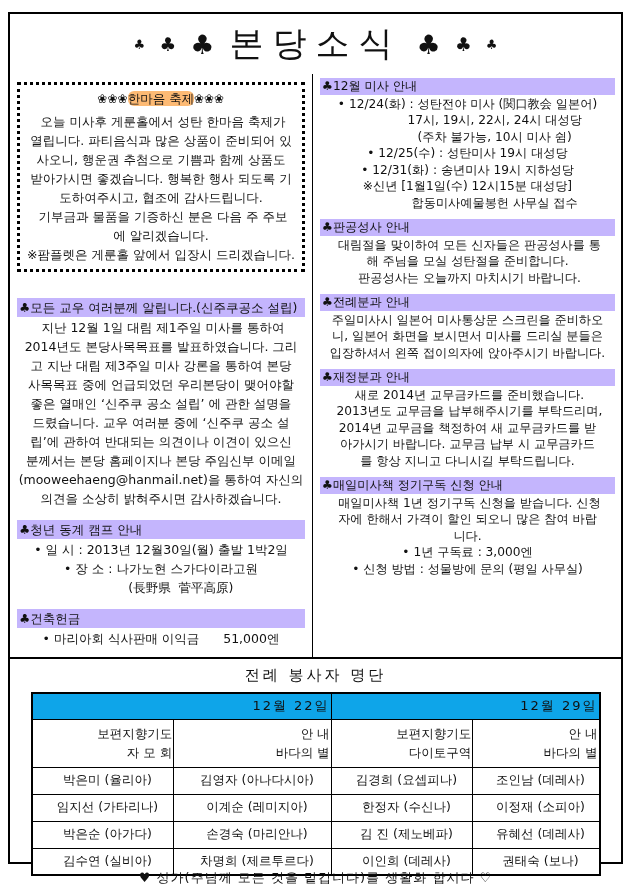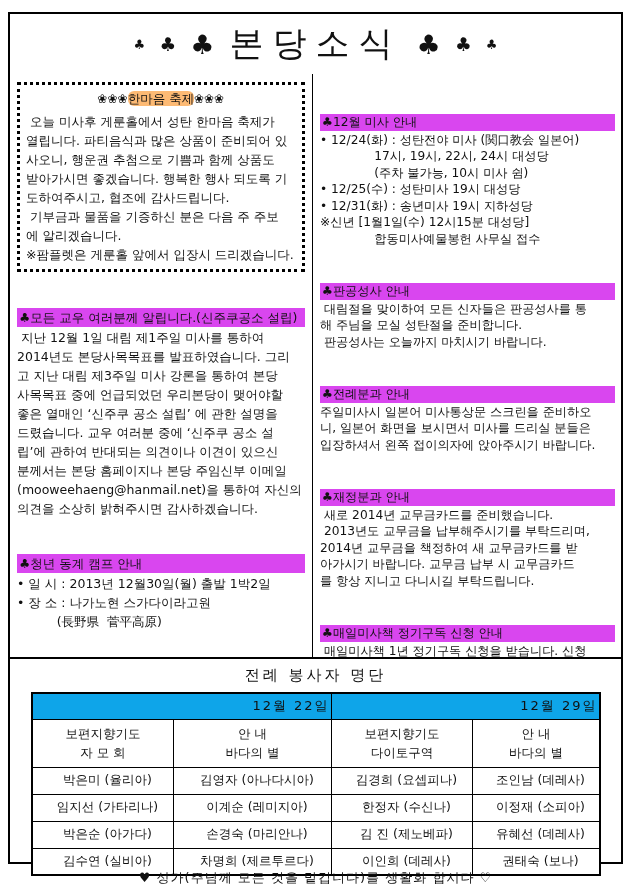--- a/index.html
+++ b/index.html
@@ -22,35 +22,35 @@
     font-family:"DejaVu Serif","Liberation Serif",serif;
     font-size:34px; letter-spacing:9px; margin:0 8px; font-weight:400;
   }
   
   .cols { display:flex; height:583px; overflow:hidden; }
   .col-left {
     width:303px; border-right:1px solid #000;
     padding:8px 7px 0 7px; font-size:12.5px; line-height:19px;
   }
   .col-right { flex:1; padding:4px 6px 0 7px; font-size:12.2px; line-height:16.5px; }
-  .sec-header { background:#d946ef; padding:0 2px; margin-bottom:1px;margin-top:36px; }
-  .sec-body { white-space:pre-wrap; }
+  .sec-header { background:#c4b5fd; padding:0 2px; margin-bottom:1px; }
+  .sec-body { white-space:pre-wrap;text-align:center; }
   .col-left .section { margin-bottom:12px; }
   .col-right .section { margin-bottom:8px; }
   .festival-box { border:3px dotted #000; padding:4px 6px 5px 6px; margin-bottom:26px; }
   .festival-title { text-align:center; margin-bottom:3px; }
   .festival-title .hl { background:#fdba74;border-radius:6px; }
   .festival-decor { font-size:12px; }
   
   .roster { border-top:2px solid #000; height:206px; padding-top:3px; }
   .roster-title { text-align:center; font-size:15px; letter-spacing:3px; margin:4px 0 7px; }
   table.roster-table { border-collapse:collapse; margin:0 auto; width:570px; border:2px solid #000; background:#fff; }
   table.roster-table th, table.roster-table td { border:1px solid #000; font-weight:normal; }
   th.date-cell { background:#0ea5e9; height:26px; font-size:13px; text-align:right; letter-spacing:2px; }
-  th.role-cell { height:48px; font-size:12.5px; text-align:center; white-space:pre-wrap; line-height:19px; }
+  th.role-cell { height:48px; font-size:12.5px; text-align:right; white-space:pre-wrap; line-height:19px; }
   td.name-cell { height:27px; font-size:12.5px; padding-left:10px; text-align:center; }
   
   .page-footer {
     position:absolute; left:0; top:869px; width:631px;
     text-align:center; font-size:13px; letter-spacing:1px;
   }
 </style>
 </head>
 <body>
 

